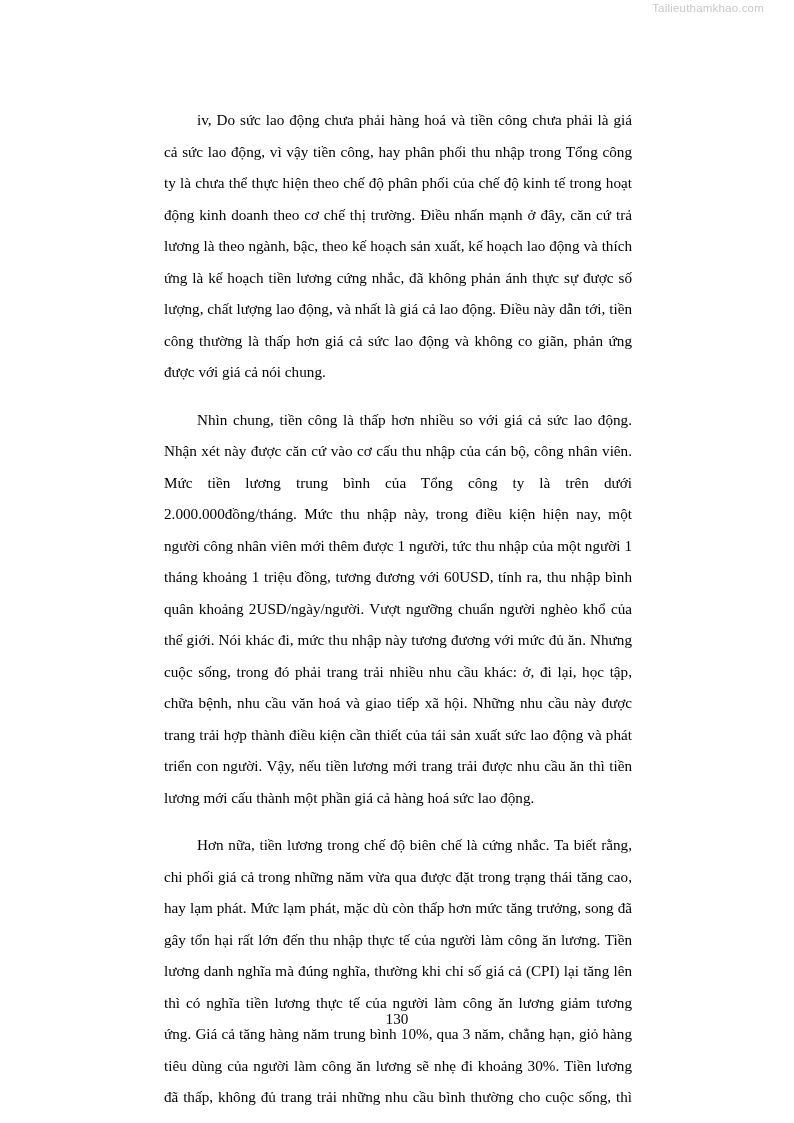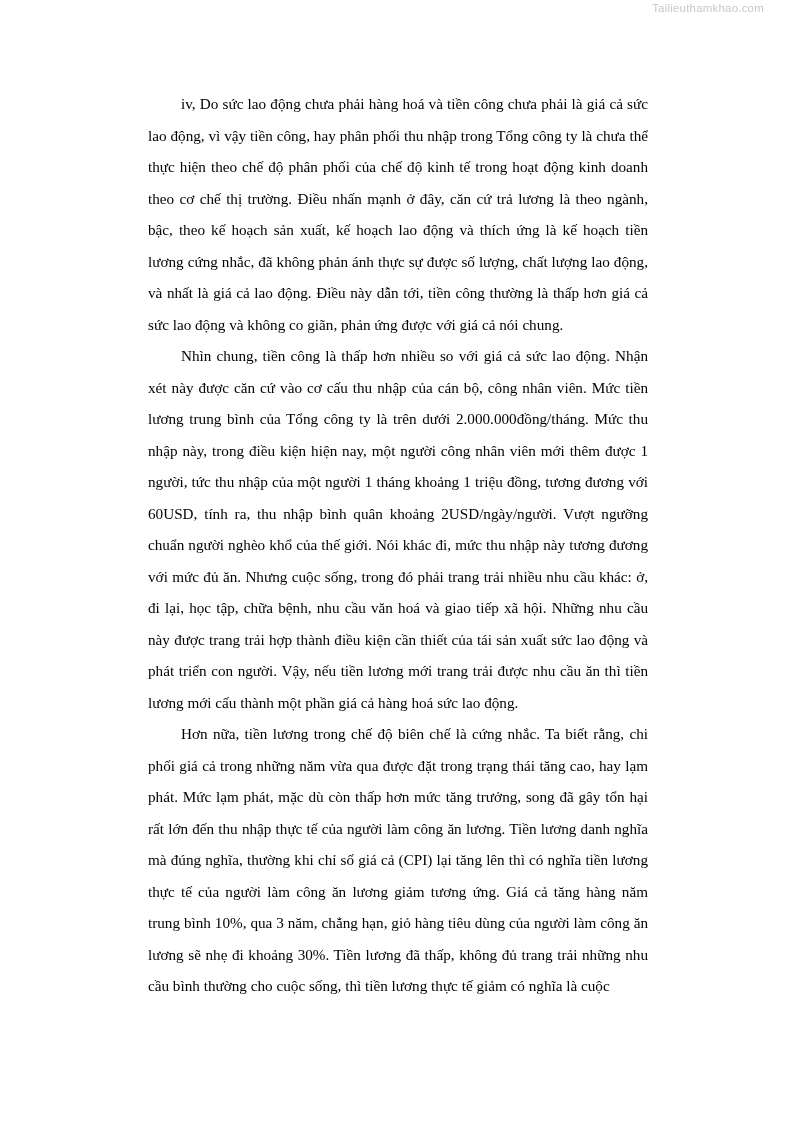--- a/index.html
+++ b/index.html
@@ -30,21 +30,21 @@
     letter-spacing: 0.2px;
     white-space: nowrap;
   }
   .content {
     position: absolute;
     left: 148px;
     top: 88px;
     width: 500px;
   }
   p.para {
-    margin: 0;
+    margin: 16px;
     font-size: 15.2px;
     line-height: 31.5px;
     text-align: justify;
     text-justify: inter-word;
     text-indent: 33px;
     hyphens: none;
   }
   p.para + p.para {
     margin-top: 0px;
   }
@@ -64,14 +64,15 @@
 <div class="page">
 
   <div class="watermark">Tailieuthamkhao.com</div>
 
   <div class="content">
     <p class="para">iv, Do sức lao động chưa phải hàng hoá và tiền công chưa phải là giá cả sức lao động, vì vậy tiền công, hay phân phối thu nhập trong Tổng công ty là chưa thể thực hiện theo chế độ phân phối của chế độ kinh tế trong hoạt động kinh doanh theo cơ chế thị trường. Điều nhấn mạnh ở đây, căn cứ trả lương là theo ngành, bậc, theo kế hoạch sản xuất, kế hoạch lao động và thích ứng là kế hoạch tiền lương cứng nhắc, đã không phản ánh thực sự được số lượng, chất lượng lao động, và nhất là giá cả lao động. Điều này dẫn tới, tiền công thường là thấp hơn giá cả sức lao động và không co giãn, phản ứng được với giá cả nói chung.</p>
     <p class="para">Nhìn chung, tiền công là thấp hơn nhiều so với giá cả sức lao động. Nhận xét này được căn cứ vào cơ cấu thu nhập của cán bộ, công nhân viên. Mức tiền lương trung bình của Tổng công ty là trên dưới 2.000.000đồng/tháng. Mức thu nhập này, trong điều kiện hiện nay, một người công nhân viên mới thêm được 1 người, tức thu nhập của một người 1 tháng khoảng 1 triệu đồng, tương đương với 60USD, tính ra, thu nhập bình quân khoảng 2USD/ngày/người. Vượt ngưỡng chuẩn người nghèo khổ của thế giới. Nói khác đi, mức thu nhập này tương đương với mức đủ ăn. Nhưng cuộc sống, trong đó phải trang trải nhiều nhu cầu khác: ở, đi lại, học tập, chữa bệnh, nhu cầu văn hoá và giao tiếp xã hội. Những nhu cầu này được trang trải hợp thành điều kiện cần thiết của tái sản xuất sức lao động và phát triển con người. Vậy, nếu tiền lương mới trang trải được nhu cầu ăn thì tiền lương mới cấu thành một phần giá cả hàng hoá sức lao động.</p>
     <p class="para">Hơn nữa, tiền lương trong chế độ biên chế là cứng nhắc. Ta biết rằng, chi phối giá cả trong những năm vừa qua được đặt trong trạng thái tăng cao, hay lạm phát. Mức lạm phát, mặc dù còn thấp hơn mức tăng trưởng, song đã gây tổn hại rất lớn đến thu nhập thực tế của người làm công ăn lương. Tiền lương danh nghĩa mà đúng nghĩa, thường khi chỉ số giá cả (CPI) lại tăng lên thì có nghĩa tiền lương thực tế của người làm công ăn lương giảm tương ứng. Giá cả tăng hàng năm trung bình 10%, qua 3 năm, chẳng hạn, giỏ hàng tiêu dùng của người làm công ăn lương sẽ nhẹ đi khoảng 30%. Tiền lương đã thấp, không đủ trang trải những nhu cầu bình thường cho cuộc sống, thì tiền lương thực tế giảm có nghĩa là cuộc</p>
   </div>
 
+  <div class="pageno">130</div>
 
 </div>
 
 </body></html>

